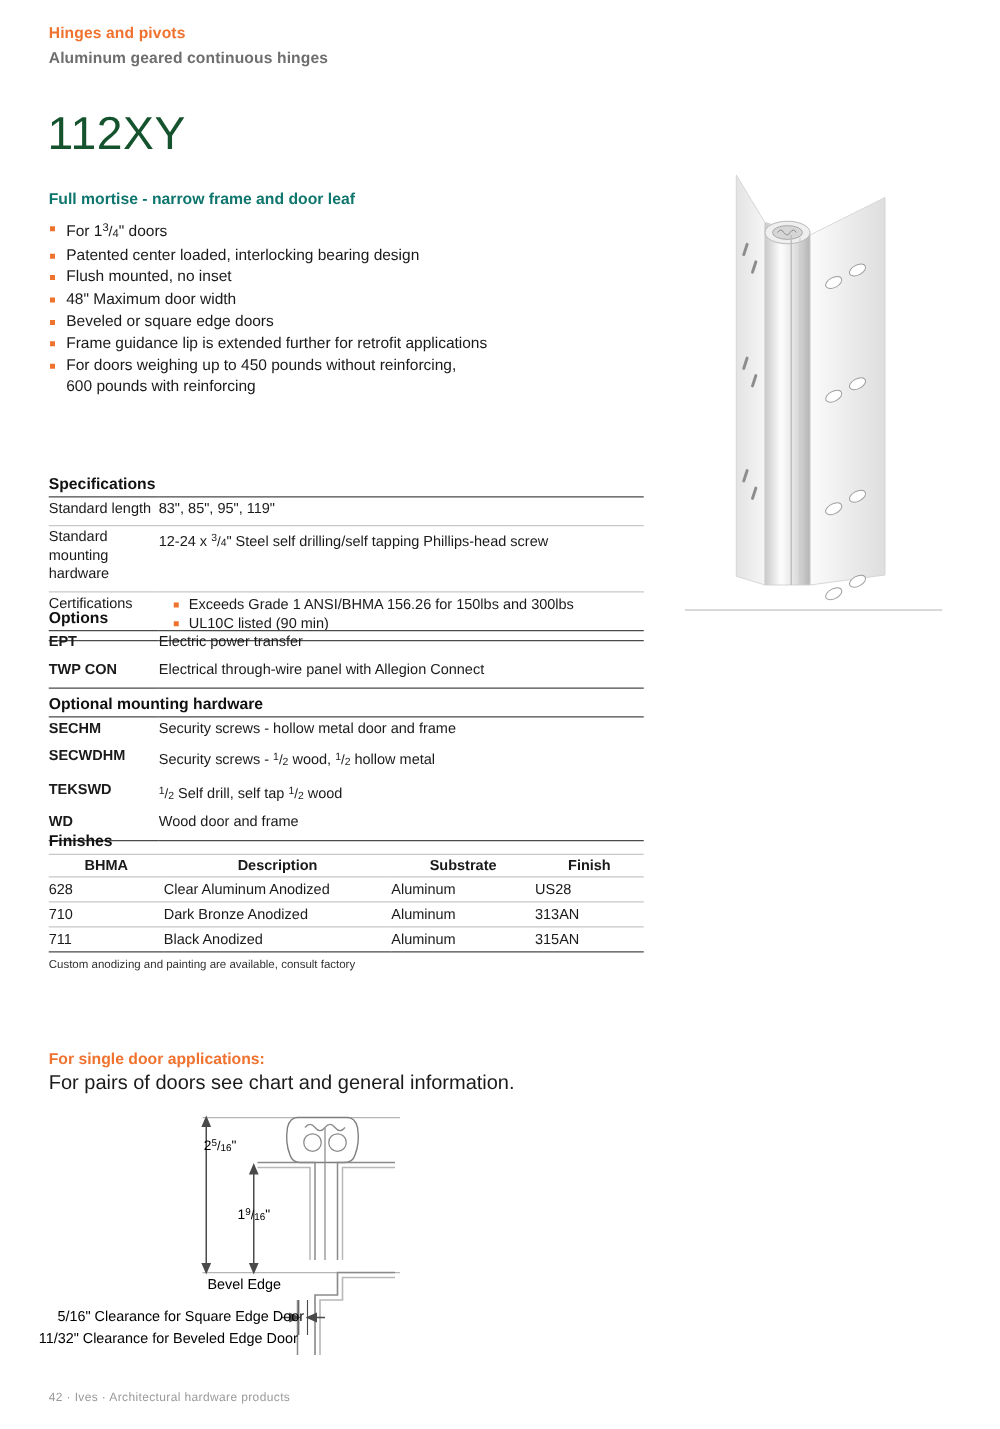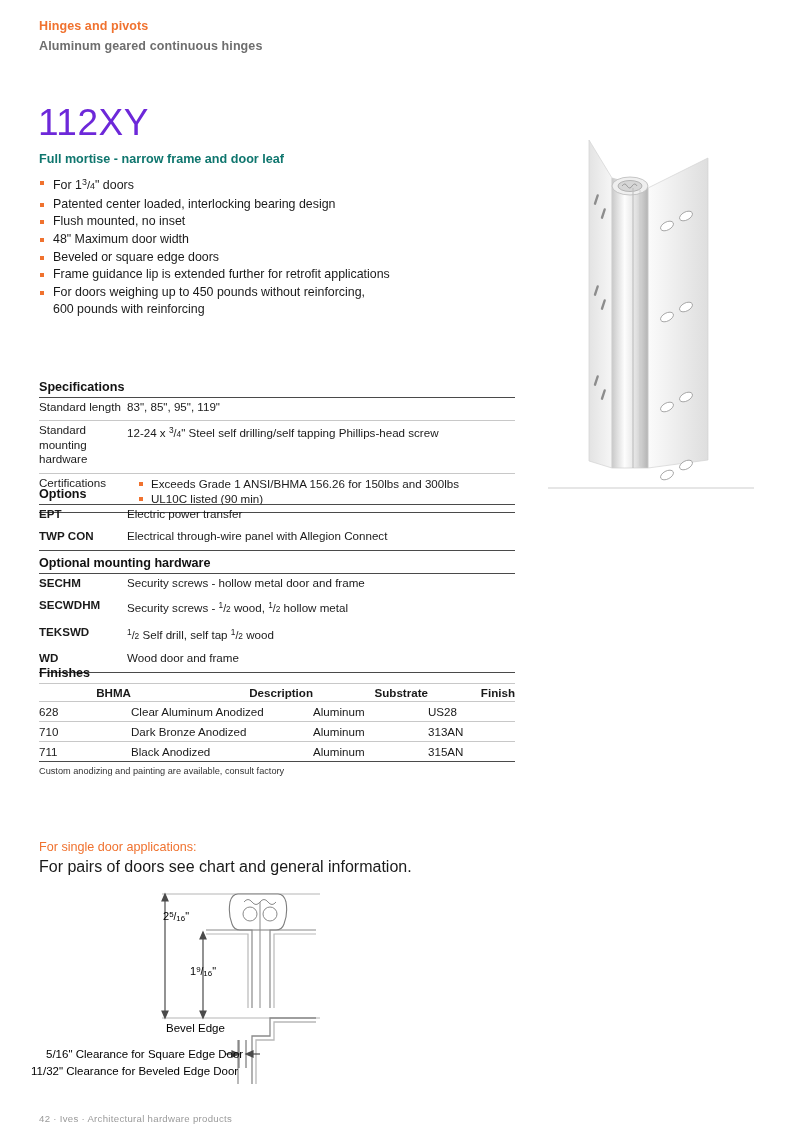--- a/index.html
+++ b/index.html
@@ -12,22 +12,22 @@
     position:relative;
     overflow:hidden;
   }
   .page { position:relative; width:800px; height:992px; }
 
   
   .hdr { position:absolute; left:39px; top:19px; }
   .hdr-cat { font-size:12.5px; font-weight:bold; color:#F0722F; letter-spacing:.1px; }
   .hdr-sub { font-size:12.5px; font-weight:bold; color:#6E6E6E; margin-top:6px; letter-spacing:.1px; }
 
-  .model { position:absolute; left:38px; top:104px;
-           font-size:37px; font-weight:300; color:#6d28d9; letter-spacing:.5px; line-height:1; }
+  .model { position:absolute; left:38px; top:88px;
+           font-size:37px; font-weight:300; color:#14532d; letter-spacing:.5px; line-height:1; }
 
   .tagline { position:absolute; left:39px; top:152px;
              font-size:12.6px; font-weight:bold; color:#0f766e; }
 
   
   .bullets { position:absolute; left:39px; top:174px; width:470px; }
   .bullet { position:relative; padding-left:14px; font-size:12.4px; line-height:17.6px; color:#1a1a1a; }
   .bullet::before { content:""; position:absolute; left:1px; top:7px;
                     width:4px; height:4px; background:#F0722F; }
   .bullet .cont { display:block; }
@@ -45,30 +45,30 @@
   .rule-bot { border-bottom:1.4px solid #4a4a4a; }
   .k { width:88px; padding-right:6px; }
   .kb { font-weight:bold; }
   .vcol { padding-left:0; }
 
   .subbul { position:relative; padding-left:24px; line-height:15.2px; }
   .subbul::before { content:""; position:absolute; left:12px; top:6px; width:4px; height:4px; background:#F0722F; }
 
   
   table.fin { width:100%; border-collapse:collapse; font-size:11.6px; }
-  table.fin th { text-align:right; font-size:11.6px; font-weight:bold; padding:2px 0; }
+  table.fin th { text-align:center; font-size:11.6px; font-weight:bold; padding:2px 0; }
   table.fin td { padding:2.5px 0; line-height:14px; }
   .c1 { width:92px; } .c2 { width:182px; } .c3 { width:115px; }
   .note { font-size:9.2px; color:#333; margin-top:4px; }
 
   
   .photo { position:absolute; left:548px; top:130px; width:206px; height:364px; }
 
   
-  .lower-h { position:absolute; left:39px; top:840px; font-size:12.6px; font-weight:normal; color:#F0722F; }
+  .lower-h { position:absolute; left:39px; top:840px; font-size:12.6px; font-weight:bold; color:#F0722F; }
   .lower-s { position:absolute; left:39px; top:858px; font-size:16px; color:#1a1a1a; }
 
   .drawing { position:absolute; left:20px; top:888px; width:320px; height:200px; }
 
   .dimlabel { position:absolute; font-size:11px; color:#000; white-space:nowrap; }
   .lbl-a { left:163px; top:910px; }
   .lbl-b { left:190px; top:965px; }
   .lbl-bevel { left:166px; top:1022px; font-size:11.5px; }
   .clr1 { left:46px; top:1048px; font-size:11.5px; }
   .clr2 { left:31px; top:1065px; font-size:11.5px; }

